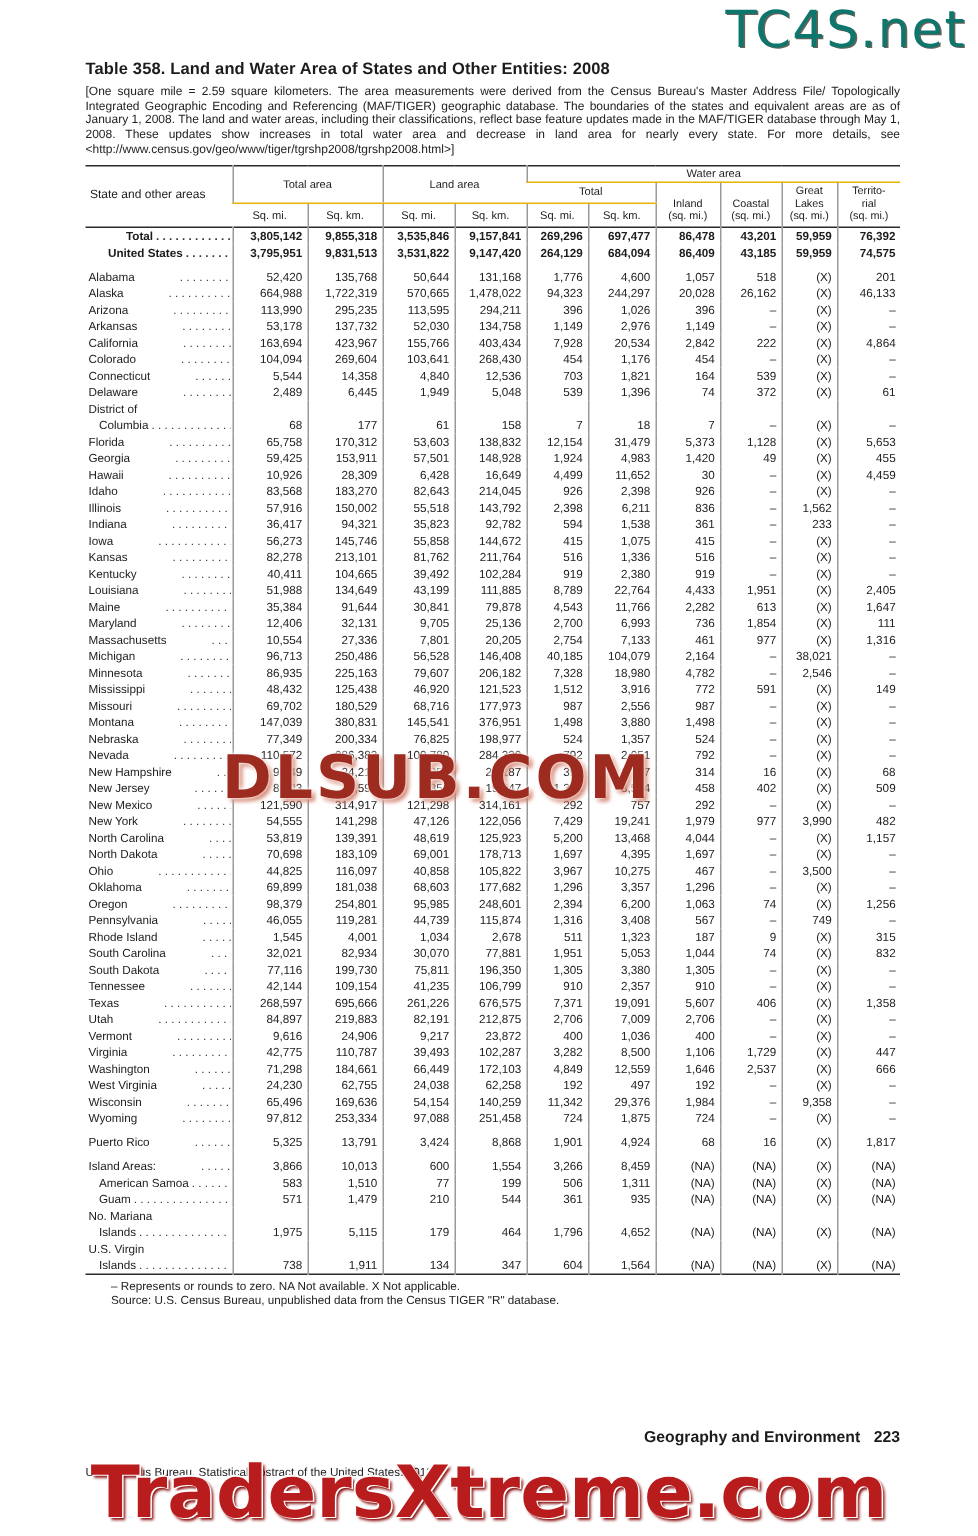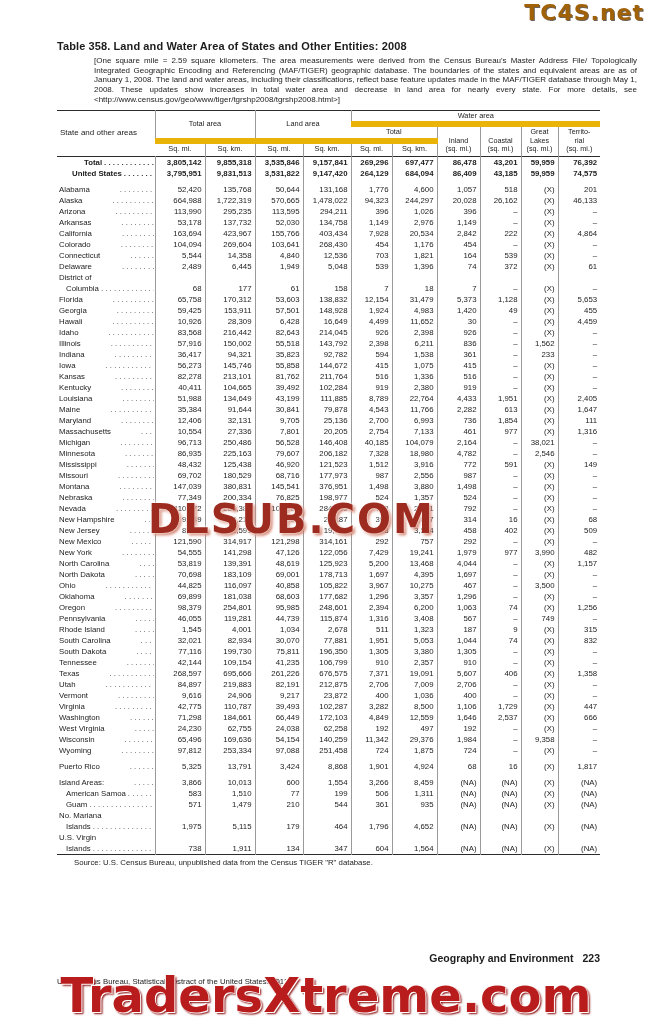--- a/index.html
+++ b/index.html
@@ -7,36 +7,36 @@
   body {
     background:#ffffff;
     font-family:"Liberation Sans", sans-serif;
     color:#1c1c1c;
     position:relative;
     overflow:hidden;
   }
   .page { position:relative; width:652px; height:1024px; padding:40px 50px 0 57px; }
 
   .title { font-size:11px; font-weight:bold; margin-bottom:4px; letter-spacing:0.1px; }
-  .note  { font-size:8px; line-height:9.7px; text-align:justify; color:#222; width:543px; margin-bottom:5px;margin-left:37px; }
+  .note  { font-size:8px; line-height:9.7px; text-align:justify; color:#222; width:543px; margin-bottom:5px; }
 
   table {
     border-collapse:collapse; table-layout:fixed; width:543px;
     border-top:1.5px solid #2b2b2b; border-bottom:1px solid #2b2b2b;
   }
   th, td { border-left:1px solid #9a9a9a; }
   th:first-child, td:first-child { border-left:none; }
 
   thead { border-bottom:1px solid #2b2b2b; }
   thead th {
     font-weight:normal; font-size:7.4px; line-height:8.6px;
     text-align:center; vertical-align:middle; padding:1px 1px;
   }
   thead th.state { text-align:left; padding-left:3px; font-size:8px; }
-  thead th.grp  { border-bottom:6px solid #eab308; }
+  thead th.grp  { border-bottom:1px solid #eab308; }
   thead th.sub  { vertical-align:bottom; white-space:pre-line; padding-bottom:2px; font-size:7.2px; }
   thead th.unit { vertical-align:bottom; padding-bottom:2px; }
 
   tbody td {
     font-size:7.8px; line-height:11px; height:11px;
     text-align:right; padding:0 3px 0 0; white-space:nowrap;
   }
   tbody td.label { text-align:left; padding:0 1px 0 0; }
   .lab { display:flex; align-items:baseline; }
   .nm { white-space:nowrap; }
@@ -55,21 +55,21 @@
   .footer-right {
     position:absolute; right:52px; top:952px;
     font-size:10.5px; font-weight:bold; white-space:nowrap;text-align:center;
   }
   .footer-right .pagenum { margin-left:9px; }
   .footer-credit { position:absolute; left:57px; top:977px; font-size:7.8px; color:#222; }
 
   .wm-top {
     position:absolute; top:0px; right:8px;
     font-family:"DejaVu Sans", sans-serif;
-    font-size:22px; font-weight:bold; color:#a16207;
+    font-size:34px; font-weight:normal; color:#0f766e;
     letter-spacing:1px; text-shadow:1px 1px 0 #6d6257;
   }
   .wm-mid {
     position:absolute; top:496px; left:148px;
     font-family:"DejaVu Sans", sans-serif;
     font-size:40px; font-weight:bold; letter-spacing:2px;
     color:#9e2b20;
     text-shadow:0 0 2px #ffffff, 0 0 4px #ffffff, 2px 2px 3px #c75b40;
     white-space:nowrap;
   }
@@ -406,21 +406,21 @@
           <td>4,459</td>
         </tr>
         <tr>
           <td class="label i0">
             <div class="lab">
               <span class="nm">Idaho</span>
               <span class="dots"></span>
             </div>
           </td>
           <td>83,568</td>
-          <td>216,442</td>
+          <td>183,270</td>
           <td>82,643</td>
           <td>214,045</td>
           <td>926</td>
           <td>2,398</td>
           <td>926</td>
           <td>–</td>
           <td>(X)</td>
           <td>–</td>
         </tr>
         <tr>
@@ -1246,20 +1246,21 @@
           <td>1,564</td>
           <td>(NA)</td>
           <td>(NA)</td>
           <td>(X)</td>
           <td>(NA)</td>
         </tr>
       </tbody>
   </table>
 
   <div class="footnotes">
+    <div class="footnote">– Represents or rounds to zero. NA Not available. X Not applicable.</div>
     <div class="footnote">Source: U.S. Census Bureau, unpublished data from the Census TIGER "R" database.</div>
   </div>
 
   <div class="footer-right">
     <span>Geography and Environment</span><span class="pagenum">223</span>
   </div>
 
   <div class="footer-credit">U.S. Census Bureau, Statistical Abstract of the United States: 2012</div>
 
   <div class="wm-mid">DLSUB.COM</div>

